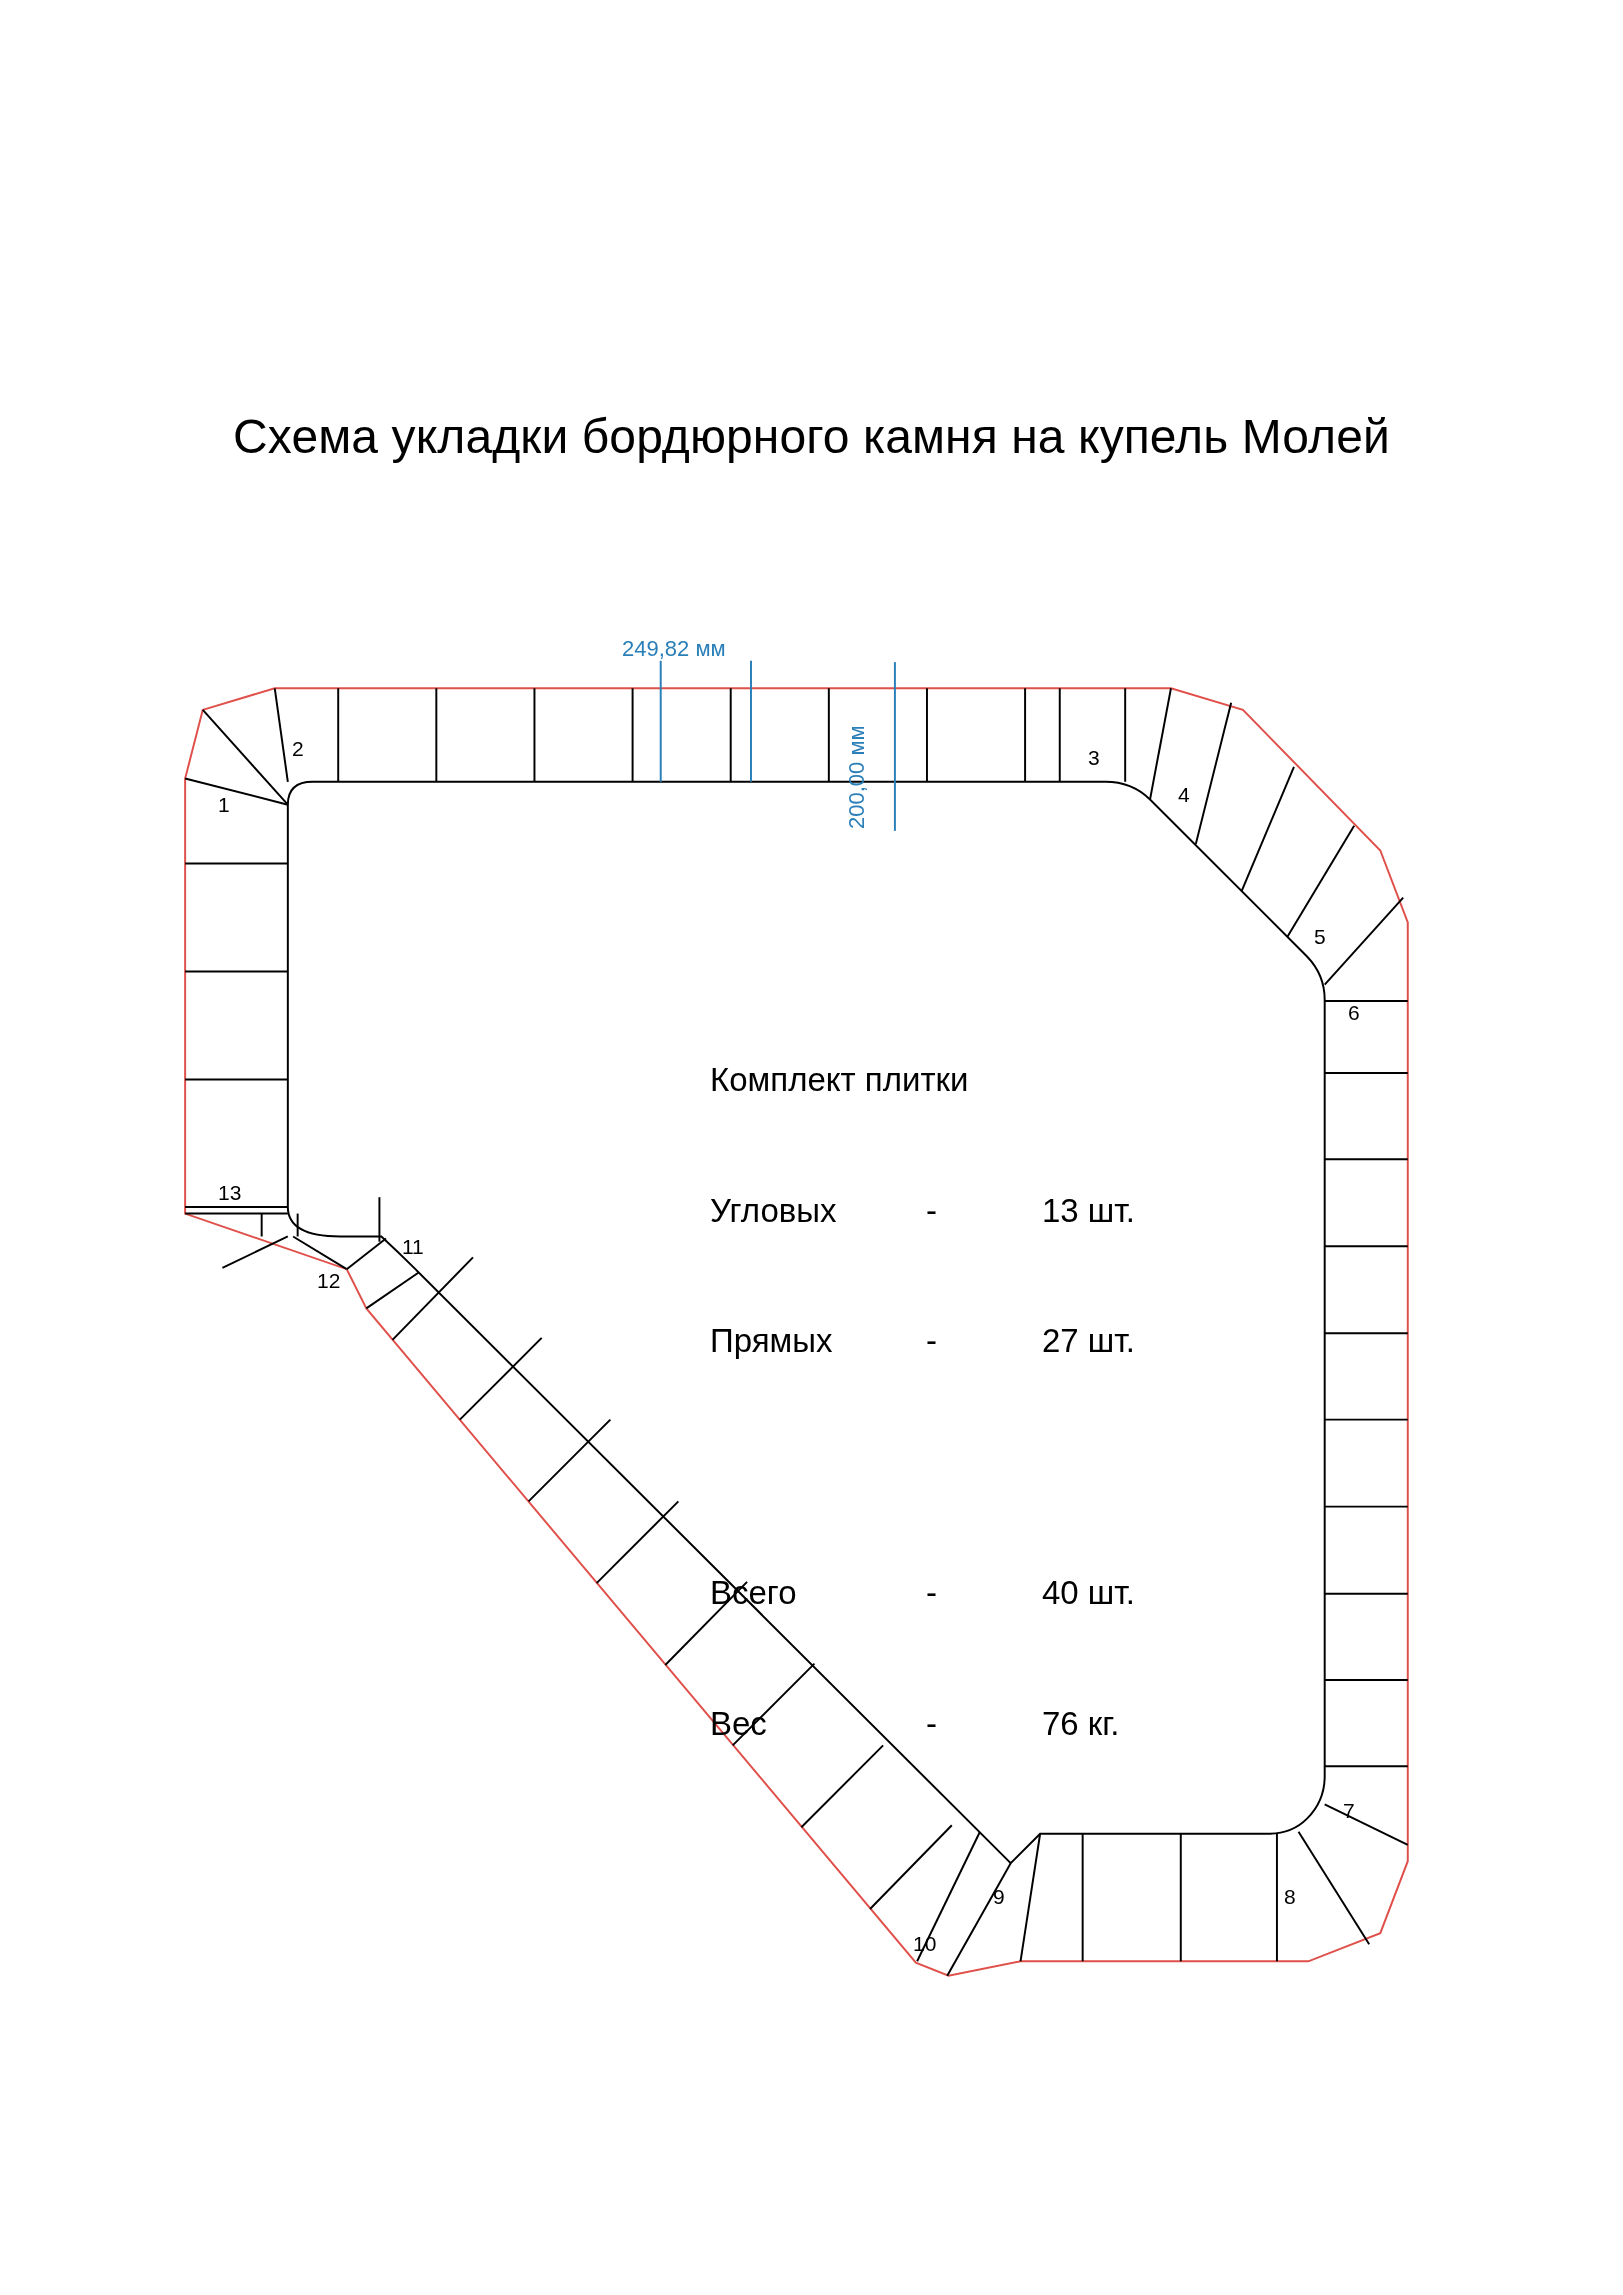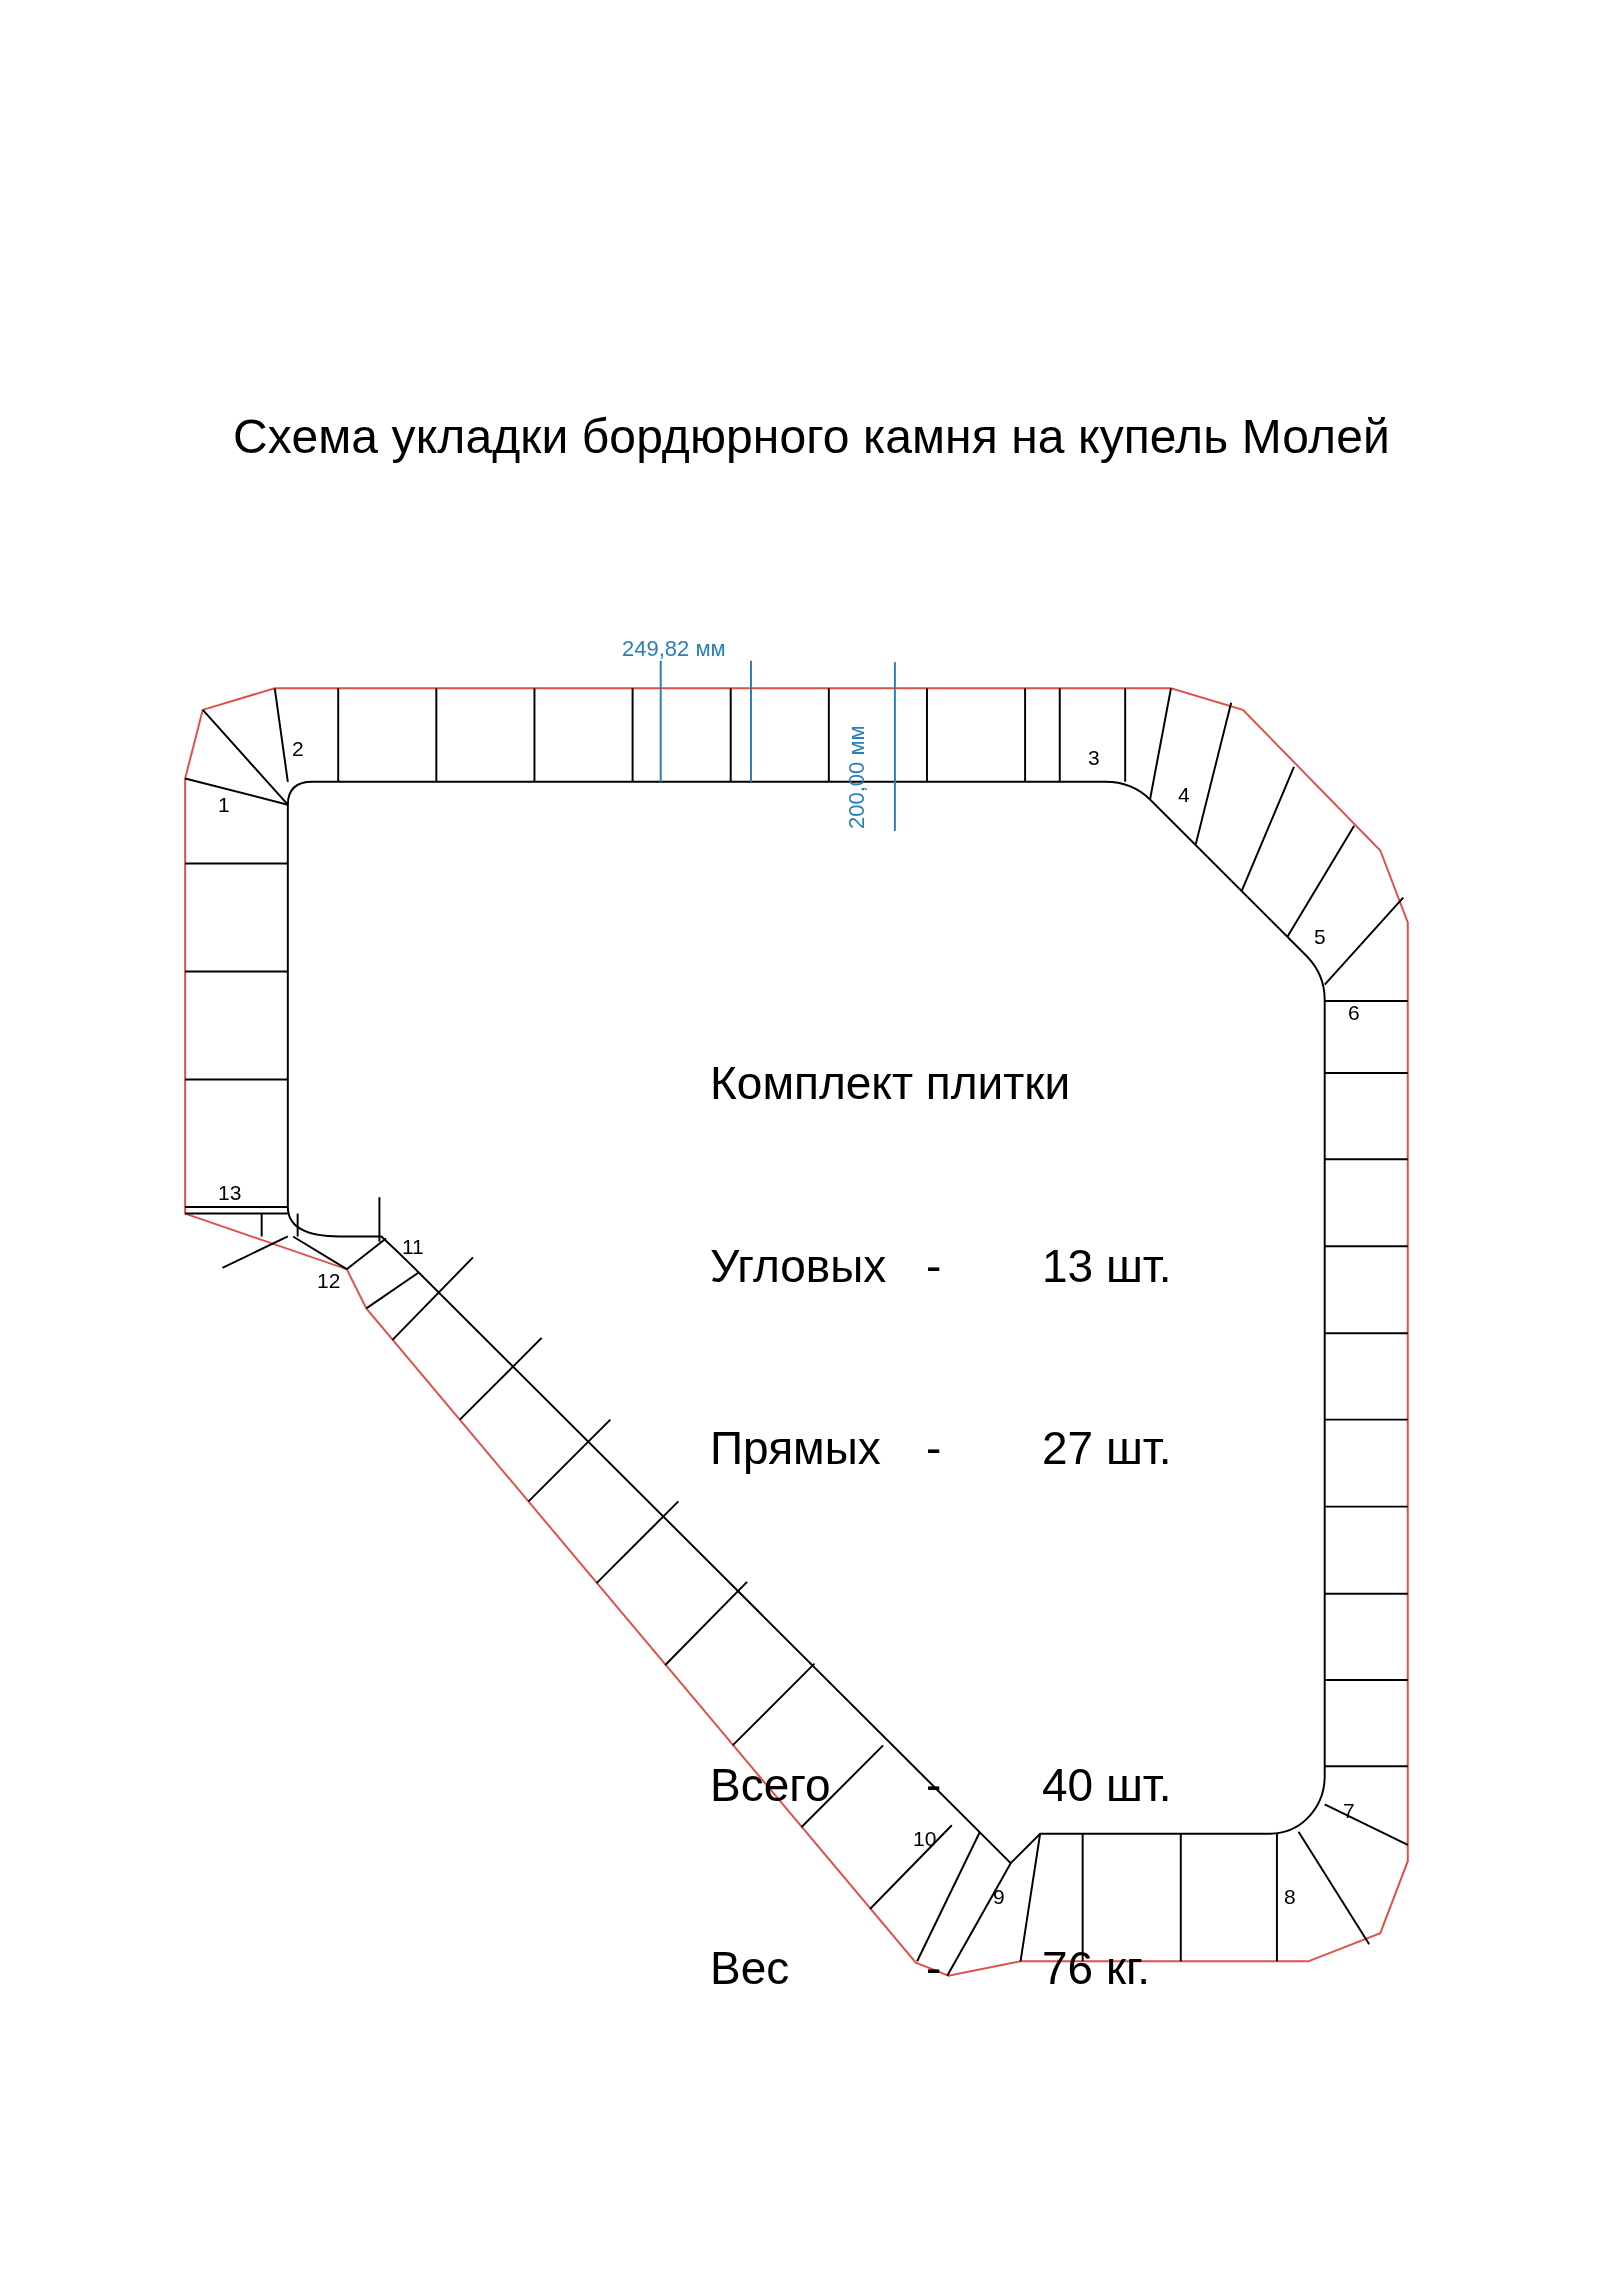--- a/index.html
+++ b/index.html
@@ -34,22 +34,22 @@
   #drawing {
     position: absolute;
     left: 0;
     top: 0;
     width: 1623px;
     height: 2295px;
   }
   .legend {
     position: absolute;
     left: 710px;
-    top: 932px;
-    font-size: 46px;
+    top: 971px;
+    font-size: 33px;
     line-height: 1.32;
     white-space: pre;
   }
   .legend .row {
     display: block;
     white-space: pre;
   }
   .legend .lbl {
     display: inline-block;
     width: 216px;
@@ -230,21 +230,21 @@
 
   <div class="tile-num" style="left:218px; top:793px;">1</div>
   <div class="tile-num" style="left:292px; top:737px;">2</div>
   <div class="tile-num" style="left:1088px; top:746px;">3</div>
   <div class="tile-num" style="left:1178px; top:783px;">4</div>
   <div class="tile-num" style="left:1314px; top:925px;">5</div>
   <div class="tile-num" style="left:1348px; top:1001px;">6</div>
   <div class="tile-num" style="left:1343px; top:1799px;">7</div>
   <div class="tile-num" style="left:1284px; top:1885px;">8</div>
   <div class="tile-num" style="left:993px; top:1885px;">9</div>
-  <div class="tile-num" style="left:913px; top:1827px;text-align:center;">10</div>
+  <div class="tile-num" style="left:913px; top:1932px;text-align:center;">10</div>
   <div class="tile-num" style="left:402px; top:1235px;">11</div>
   <div class="tile-num" style="left:317px; top:1233px;margin-top:36px;">12</div>
   <div class="tile-num" style="left:218px; top:1181px;">13</div>
 
   <div class="legend">
     <span class="row">Комплект плитки</span>
     <span class="row"><span class="lbl">Угловых</span><span class="dash">-</span><span class="val">13 шт.</span></span>
     <span class="row"><span class="lbl">Прямых</span><span class="dash">-</span><span class="val">27 шт.</span></span>
     <span class="spacer"></span>
     <span class="row"><span class="lbl">Всего</span><span class="dash">-</span><span class="val">40 шт.</span></span>

